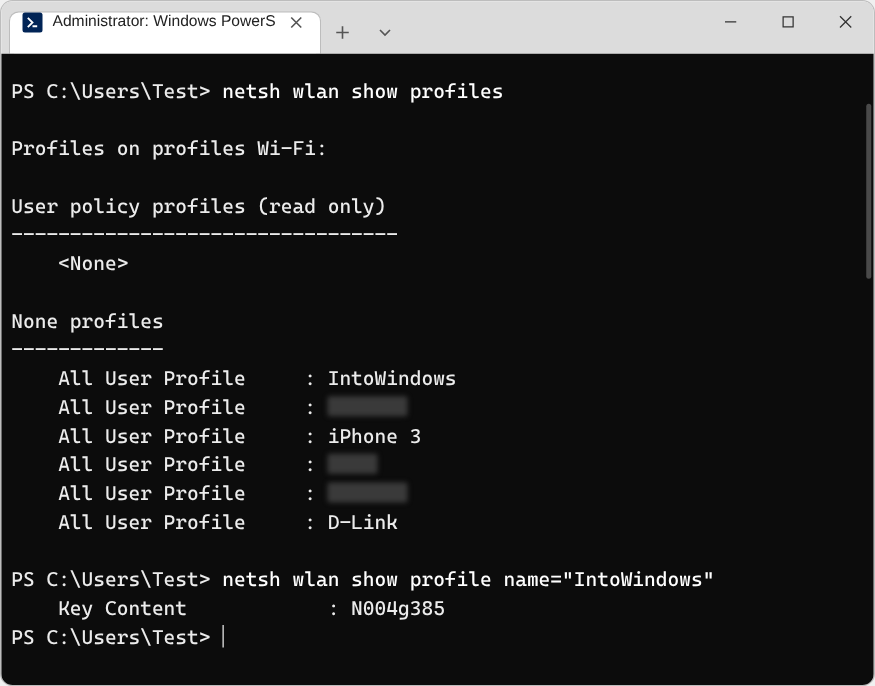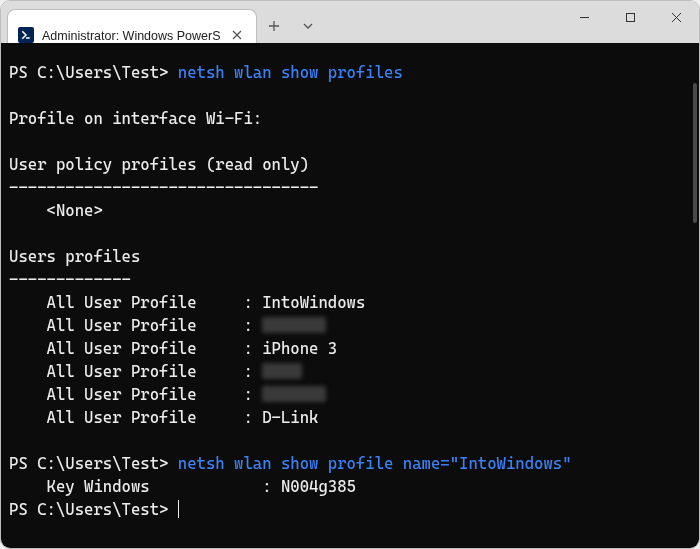--- a/index.html
+++ b/index.html
@@ -28,21 +28,21 @@
   .tabstrip{
     display:flex;align-items:flex-end;
     height:42px;
     padding-left:6px;
   }
   .tab{
     height:34px;margin-top:8px;
     background:#fff;
     border:1px solid #bdbdbd;border-bottom:none;
     border-radius:8px 8px 0 0;
-    display:flex;align-items:flex-end;
+    display:flex;align-items:flex-start;
     padding:0 10px 0 10px;
     gap:8px;
     min-width:250px;
     box-sizing:border-box;
   }
   .tab .ps-icon{
     width:16px;height:16px;
     background:#012456;
     border-radius:2px;
     display:flex;align-items:center;justify-content:center;
@@ -77,21 +77,21 @@
     background:#0c0c0c;
     color:#ececec;
     font-family:"Cascadia Mono",Consolas,monospace;
     font-size:16px;
     line-height:23px;
     padding:18px 8px 8px 8px;
     white-space:pre;
     overflow:hidden;
     position:relative;
   }
-  .cmd{color:#3b82f6}
+  .cmd{color:#ffffff}
   .cursor{
     display:inline-block;width:1px;height:18px;
     background:#ececec;vertical-align:-3px;
   }
   .redact{
     display:inline-block;
     height:16px;
     vertical-align:-2px;
     background:#3a3a3a;
     filter:blur(2px);
@@ -151,32 +151,32 @@
       <div class="win-btn">
         <svg viewBox="0 0 11 11">
             <path d="M1 1 L10 10 M10 1 L1 10" stroke="#333" stroke-width="1"></path>
           </svg>
       </div>
     </div>
   </div>
 
   <div class="terminal"><span>PS C:\Users\Test&gt;</span> <span class="cmd">netsh wlan show profiles</span>
 
-<span>Profile on interface Wi-Fi:</span>
+<span>Profiles on profiles Wi-Fi:</span>
 
 <span>User policy profiles (read only)</span>
 <span>---------------------------------</span>
 <span>    &lt;None&gt;</span>
 
-<span>Users profiles</span>
+<span>None profiles</span>
 <span>-------------</span>
 <span>    All User Profile     : </span><span>IntoWindows</span>
 <span>    All User Profile     : </span><span class="redact r1"></span>
 <span>    All User Profile     : </span><span>iPhone 3</span>
 <span>    All User Profile     : </span><span class="redact r2"></span>
 <span>    All User Profile     : </span><span class="redact r3"></span>
 <span>    All User Profile     : </span><span>D-Link</span>
 
 <span>PS C:\Users\Test&gt;</span> <span class="cmd">netsh wlan show profile name="IntoWindows"</span>
-<span>    Key Windows            : N004g385</span>
+<span>    Key Content            : N004g385</span>
 <span>PS C:\Users\Test&gt;</span> <span class="cursor"></span><div class="scrollbar"></div></div>
 
 </div>
 
 </body></html>

